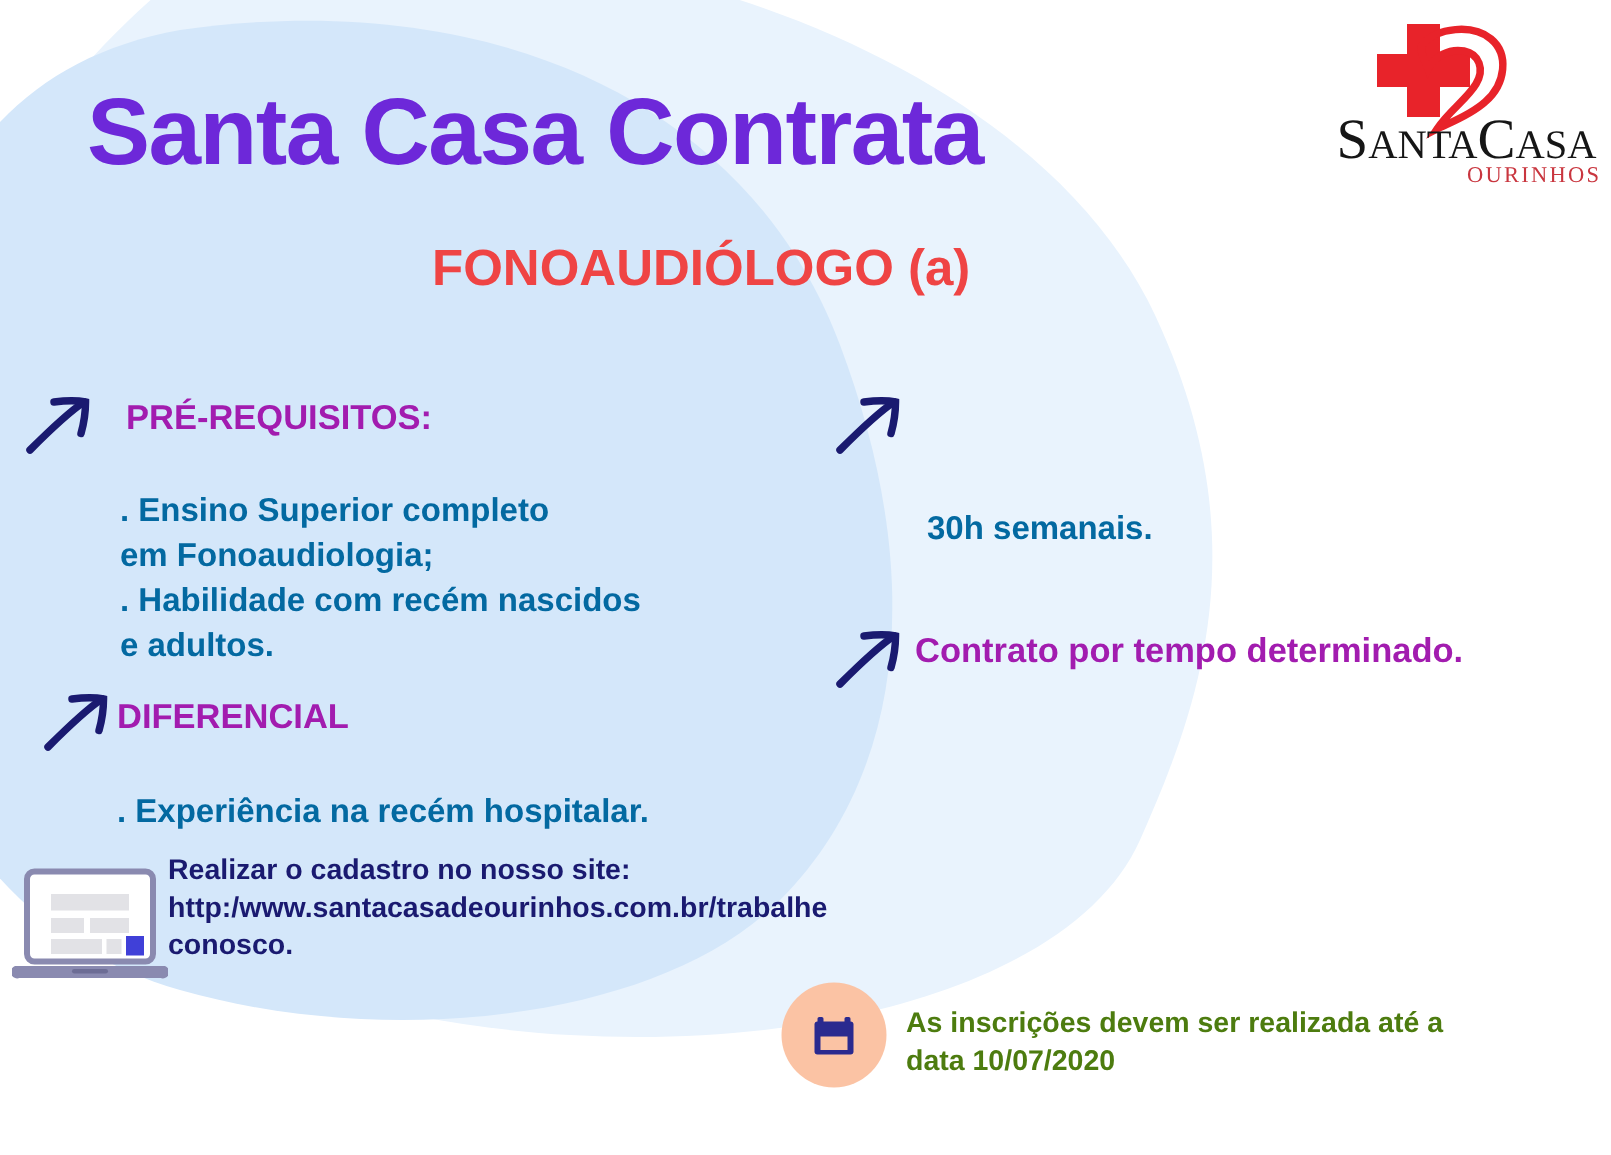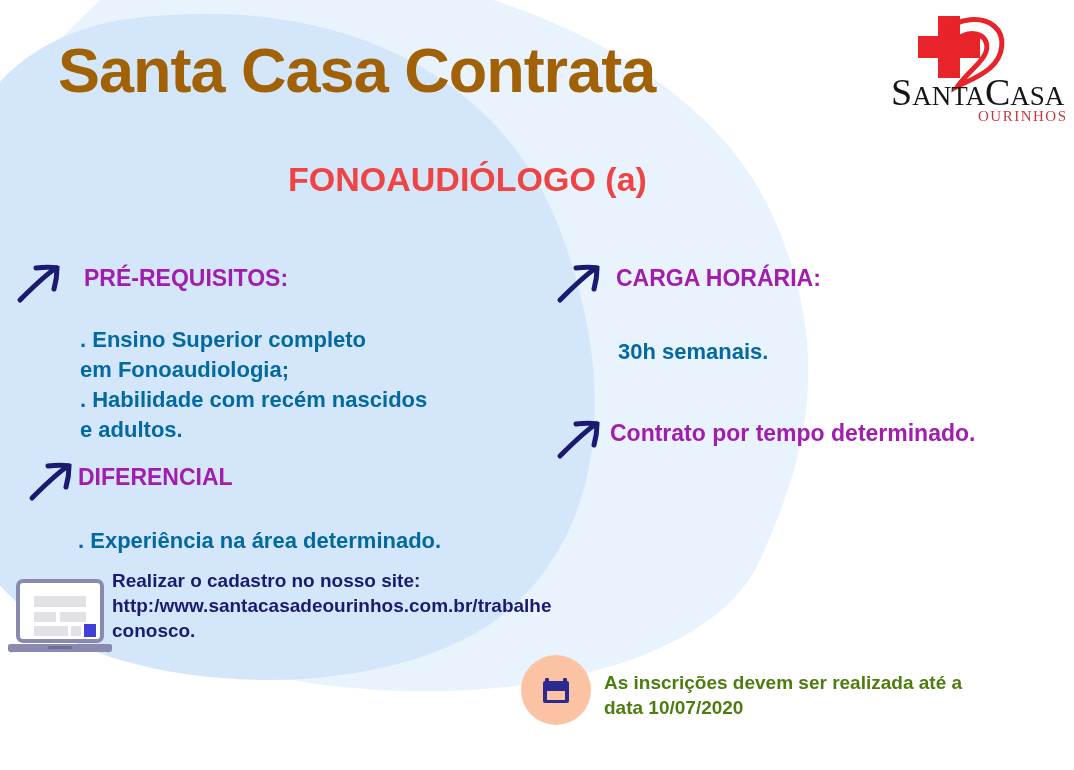--- a/index.html
+++ b/index.html
@@ -22,24 +22,24 @@
     inset: 0;
     overflow: hidden;
     pointer-events: none;
   }
   .bg-layer svg { display: block; width: 1074px; height: 770px; }
 
   
   .title {
     position: absolute;
     left: 58px;
-    top: 34px;
+    top: 52px;
     font-size: 63px;
     font-weight: bold;
-    color: #a16207;
+    color: #6d28d9;
     letter-spacing: -1px;
     white-space: nowrap;
   }
   .subtitle {
     position: absolute;
     left: 288px;
     top: 160px;
     font-size: 34px;
     font-weight: bold;
     color: #ef4444;
@@ -197,29 +197,28 @@
 . Habilidade com recém nascidos
 e adultos.</div>
 
   <div class="arrow-icon" id="arrow-dif">
     <svg viewBox="0 0 46 42" xmlns="http://www.w3.org/2000/svg">
       <path d="M 4 38 C 14 28, 28 14, 40 6" stroke="#1a1a70" stroke-width="5" fill="none" stroke-linecap="round"></path>
       <path d="M 20 6 C 28 5, 36 5, 41 6 C 41 12, 40 20, 38 27" stroke="#1a1a70" stroke-width="5" fill="none" stroke-linecap="round"></path>
     </svg>
   </div>
   <div class="sec-head" id="head-dif">DIFERENCIAL</div>
-  <div class="sec-body" id="body-dif">. Experiência na área determinado.</div>
+  <div class="sec-body" id="body-dif">. Experiência na recém hospitalar.</div>
 
   <div class="arrow-icon" id="arrow-carga">
     <svg viewBox="0 0 46 42" xmlns="http://www.w3.org/2000/svg">
       <path d="M 4 38 C 14 28, 28 14, 40 6" stroke="#1a1a70" stroke-width="5" fill="none" stroke-linecap="round"></path>
       <path d="M 20 6 C 28 5, 36 5, 41 6 C 41 12, 40 20, 38 27" stroke="#1a1a70" stroke-width="5" fill="none" stroke-linecap="round"></path>
     </svg>
   </div>
-  <div class="sec-head" id="head-carga">CARGA HORÁRIA:</div>
   <div class="sec-body" id="body-carga">30h semanais.</div>
 
   <div class="arrow-icon" id="arrow-contrato">
     <svg viewBox="0 0 46 42" xmlns="http://www.w3.org/2000/svg">
       <path d="M 4 38 C 14 28, 28 14, 40 6" stroke="#1a1a70" stroke-width="5" fill="none" stroke-linecap="round"></path>
       <path d="M 20 6 C 28 5, 36 5, 41 6 C 41 12, 40 20, 38 27" stroke="#1a1a70" stroke-width="5" fill="none" stroke-linecap="round"></path>
     </svg>
   </div>
   <div class="sec-head" id="head-contrato">Contrato por tempo determinado.</div>
 

